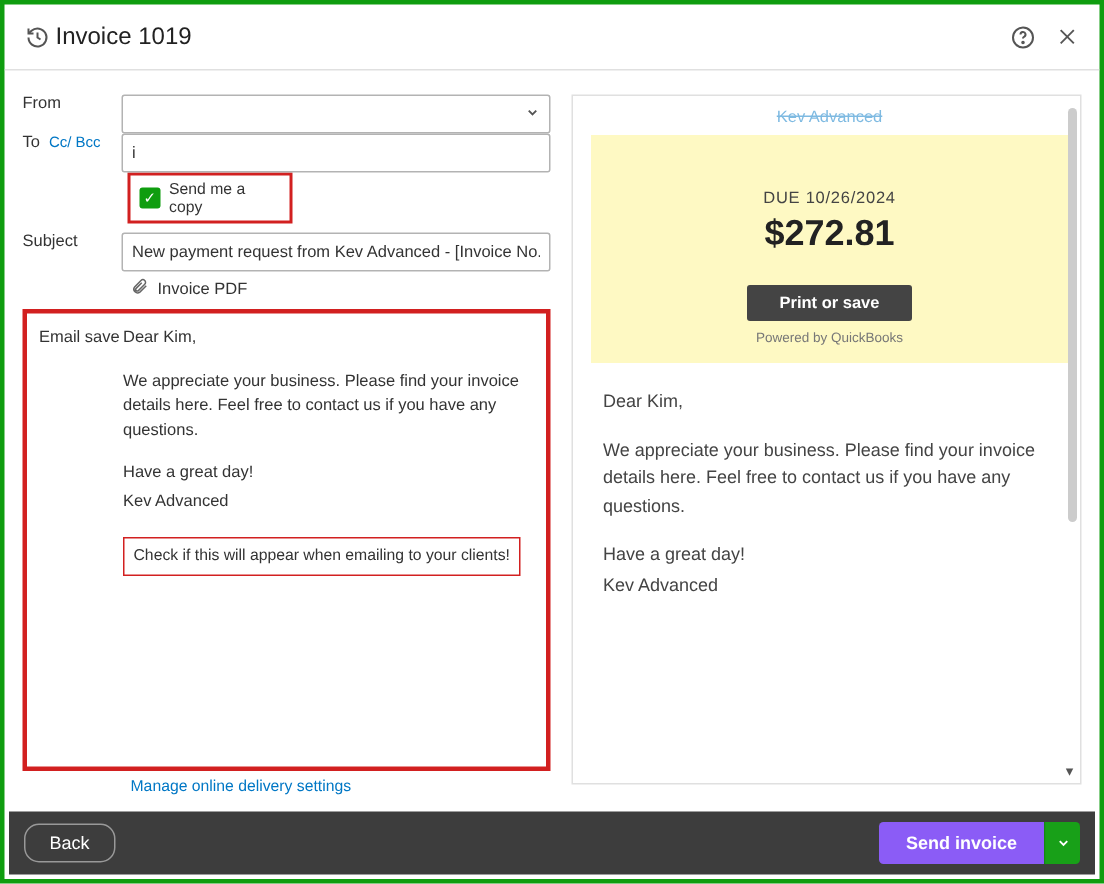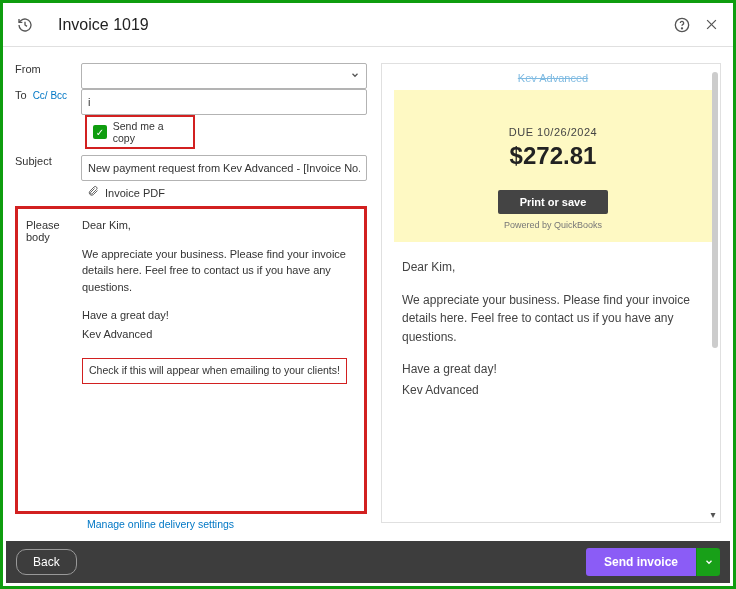--- a/index.html
+++ b/index.html
@@ -14,21 +14,21 @@
     position: relative;
   }
   .header {
     display: flex;
     align-items: center;
     justify-content: space-between;
     padding: 9px 14px;
     border-bottom: 1px solid #e0e0e0;
     height: 44px;
   }
-  .header-left { display: flex; align-items: center; gap: 25px; }
+  .header-left { display: flex; align-items: center; gap: 4px; }
   .header-title { font-size: 16px; font-weight: 500; color: #222; }
   .header-right { display: flex; align-items: center; gap: 14px; }
   .icon-btn { cursor: pointer; color: #555; }
   .history-icon svg, .help-icon svg, .close-icon svg { display:block; }
   .main { display: flex; padding: 16px 12px 4px 12px; gap: 14px; height: 494px; }
   .left-col { flex: 0 0 352px; }
   .right-col { flex: 1; position: relative; }
   .form-row { display: flex; align-items: flex-start; margin-bottom: 0; }
   .label-cell { flex: 0 0 66px; font-size: 11px; color: #333; }
   .to-label { display:flex; gap:6px; align-items:center;}
@@ -176,21 +176,21 @@
     <div class="attach-row">
       <span class="clip">
         <svg width="12" height="12" viewBox="0 0 24 24" fill="none" stroke="#666" stroke-width="2">
             <path d="M21 11l-8.5 8.5a5 5 0 0 1-7-7L14 4a3.5 3.5 0 0 1 5 5l-8.5 8.5a2 2 0 0 1-3-3L15 7"></path>
           </svg>
       </span>
       <span class="attach-name">Invoice PDF</span>
     </div>
 
     <div class="body-section">
-      <div class="body-label">Please body</div>
+      <div class="body-label">Email save</div>
       <div class="body-content">
         <div class="para">Dear Kim,</div>
         <div class="para">We appreciate your business. Please find your invoice details here. Feel free to contact us if you have any questions.</div>
         <div class="para" style="margin-bottom:2px">Have a great day!</div>
         <div class="para">Kev Advanced</div>
         <div class="check-box">Check if this will appear when emailing to your clients!</div>
       </div>
     </div>
 
     <a class="manage-link">Manage online delivery settings</a>

